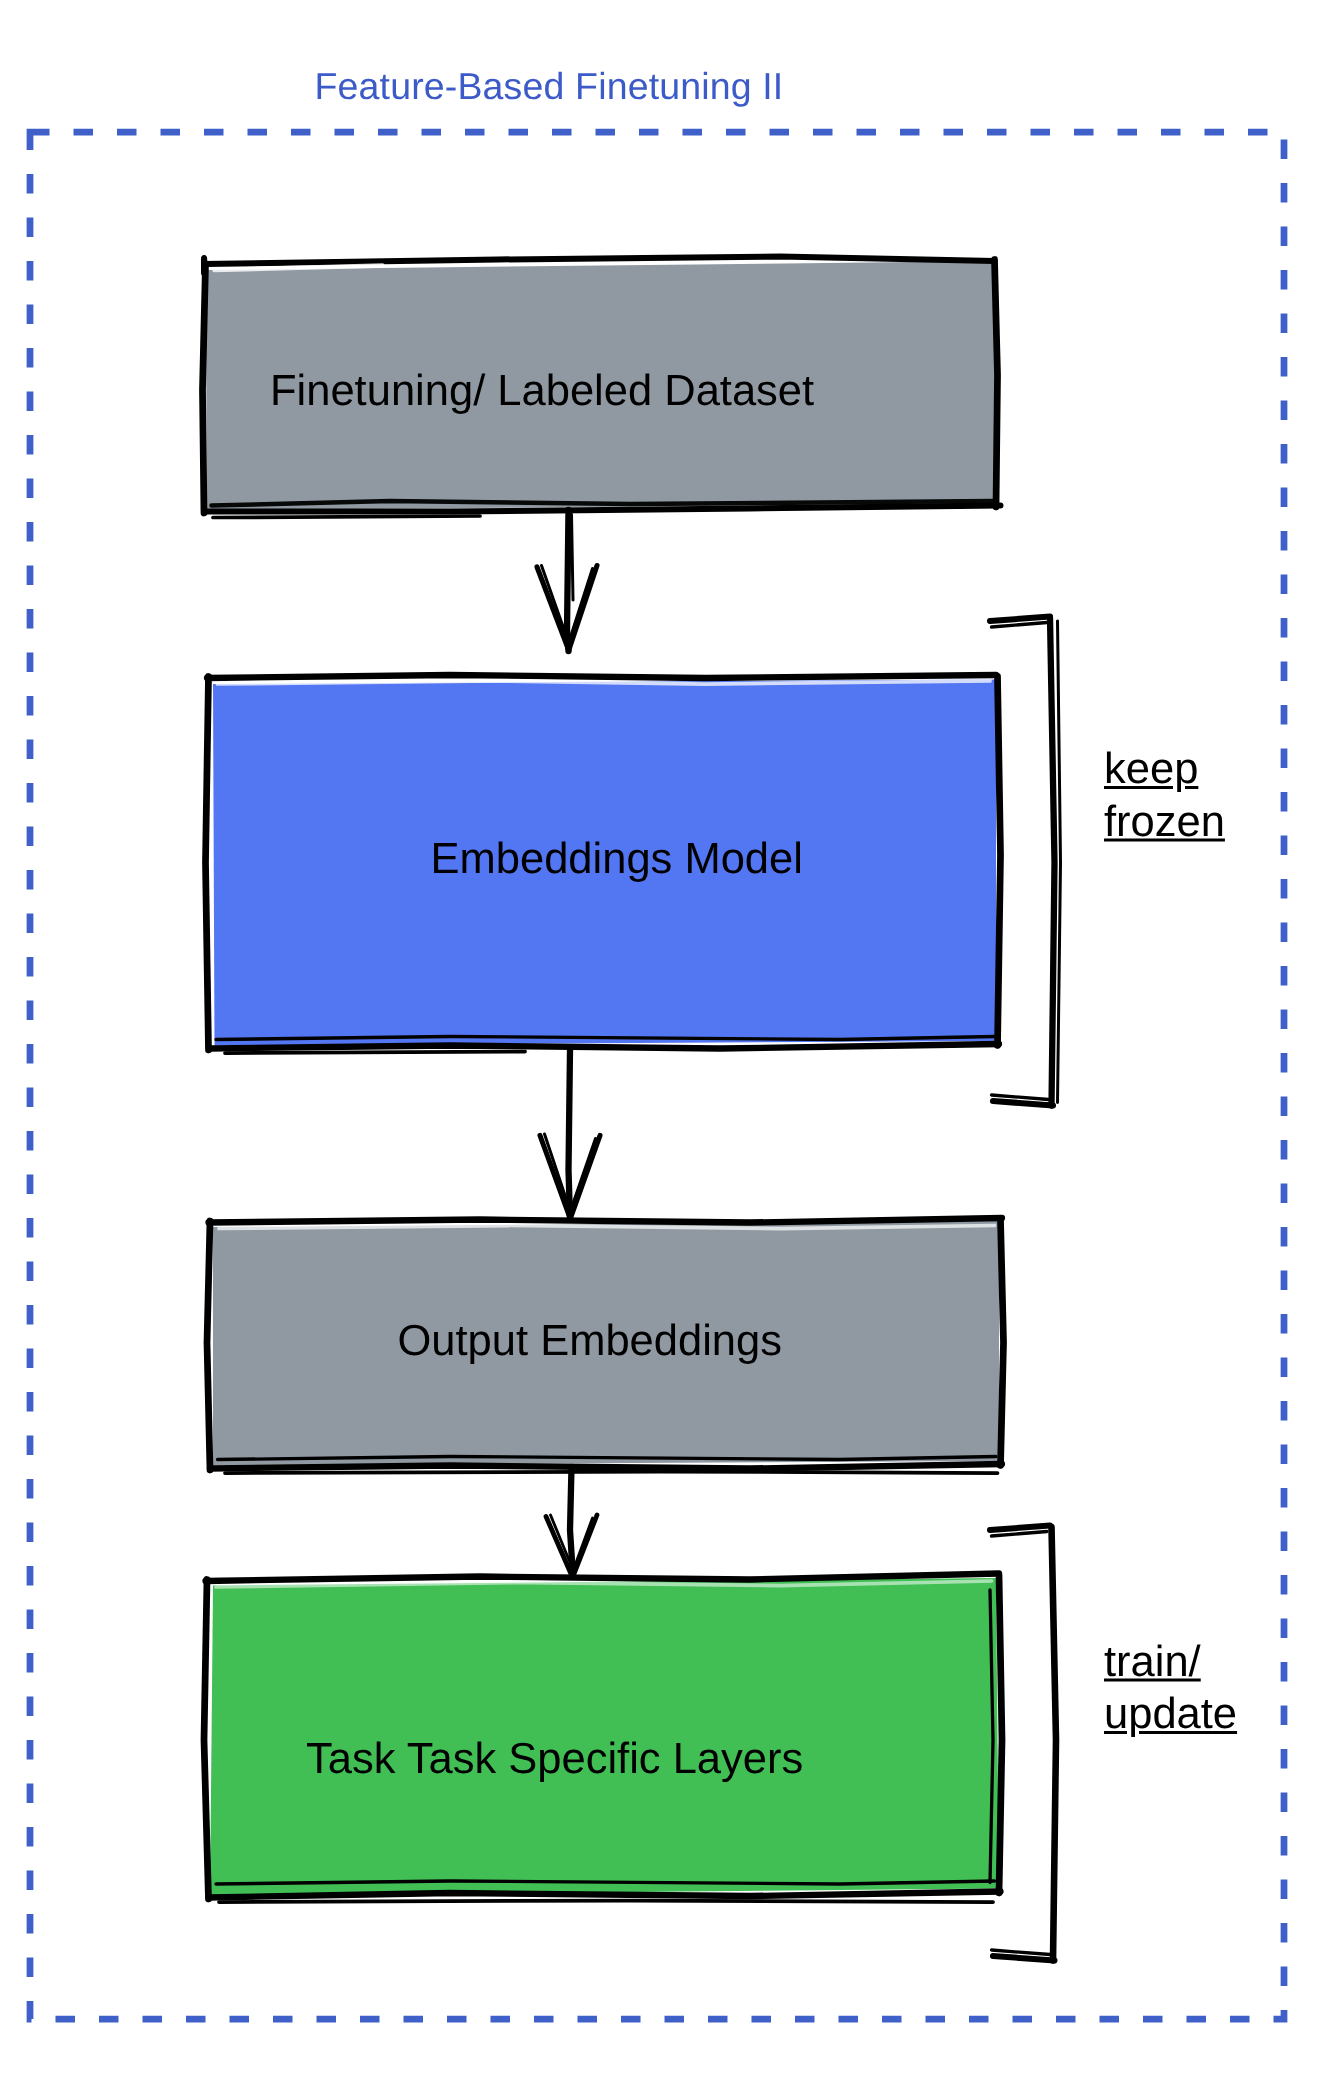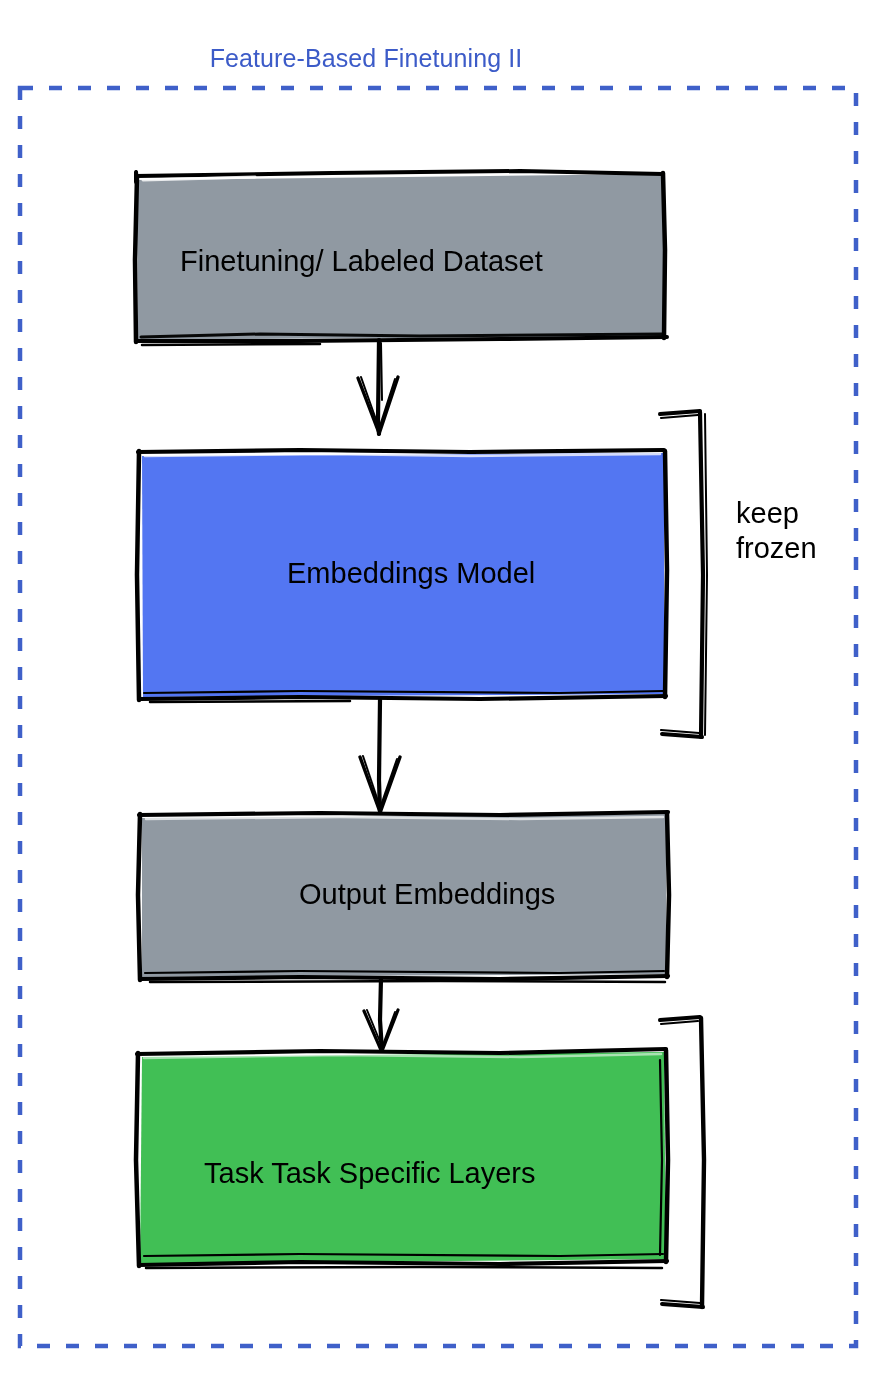--- a/index.html
+++ b/index.html
@@ -41,20 +41,21 @@
     white-space: nowrap;
     line-height: 1.05;
   }
   .bracket-label {
     position: absolute;
     font-size: 29px;
     color: #000000;
     font-family: "Liberation Sans", sans-serif;
     line-height: 1.22;
     white-space: pre-line;
+    text-decoration: underline;
   }
 </style>
 </head>
 <body>
 
 <div id="canvas">
 
   <svg id="sketch" width="880" height="1393" viewBox="0 0 880 1393" xmlns="http://www.w3.org/2000/svg">
 
     <rect x="20" y="88" width="836" height="1258" fill="none" stroke="#3f60c9" stroke-width="4.5" stroke-dasharray="13 16" stroke-linecap="butt"></rect>
@@ -148,21 +149,23 @@
 
   </svg>
 
   
   <div class="diagram-title">Feature-Based Finetuning II</div>
 
   <div class="node-label" style="left:180px; top:218px;margin-top:28px;">Finetuning/ Labeled Dataset</div>
 
   <div class="node-label" style="left:287px; top:558px;">Embeddings Model</div>
 
-  <div class="node-label" style="left:265px; top:879px;margin-left:34px;">Output Embeddings</div>
+  <div class="node-label" style="left:265px; top:879px;">Output Embeddings</div>
 
   <div class="node-label" style="left:204px; top:1158px;">Task Task Specific Layers</div>
 
   <div class="bracket-label" style="left:736px; top:496px;">keep
 frozen</div>
 
+  <div class="bracket-label" style="left:736px; top:1091px;">train/
+update</div>
 
 </div>
 
 </body></html>

